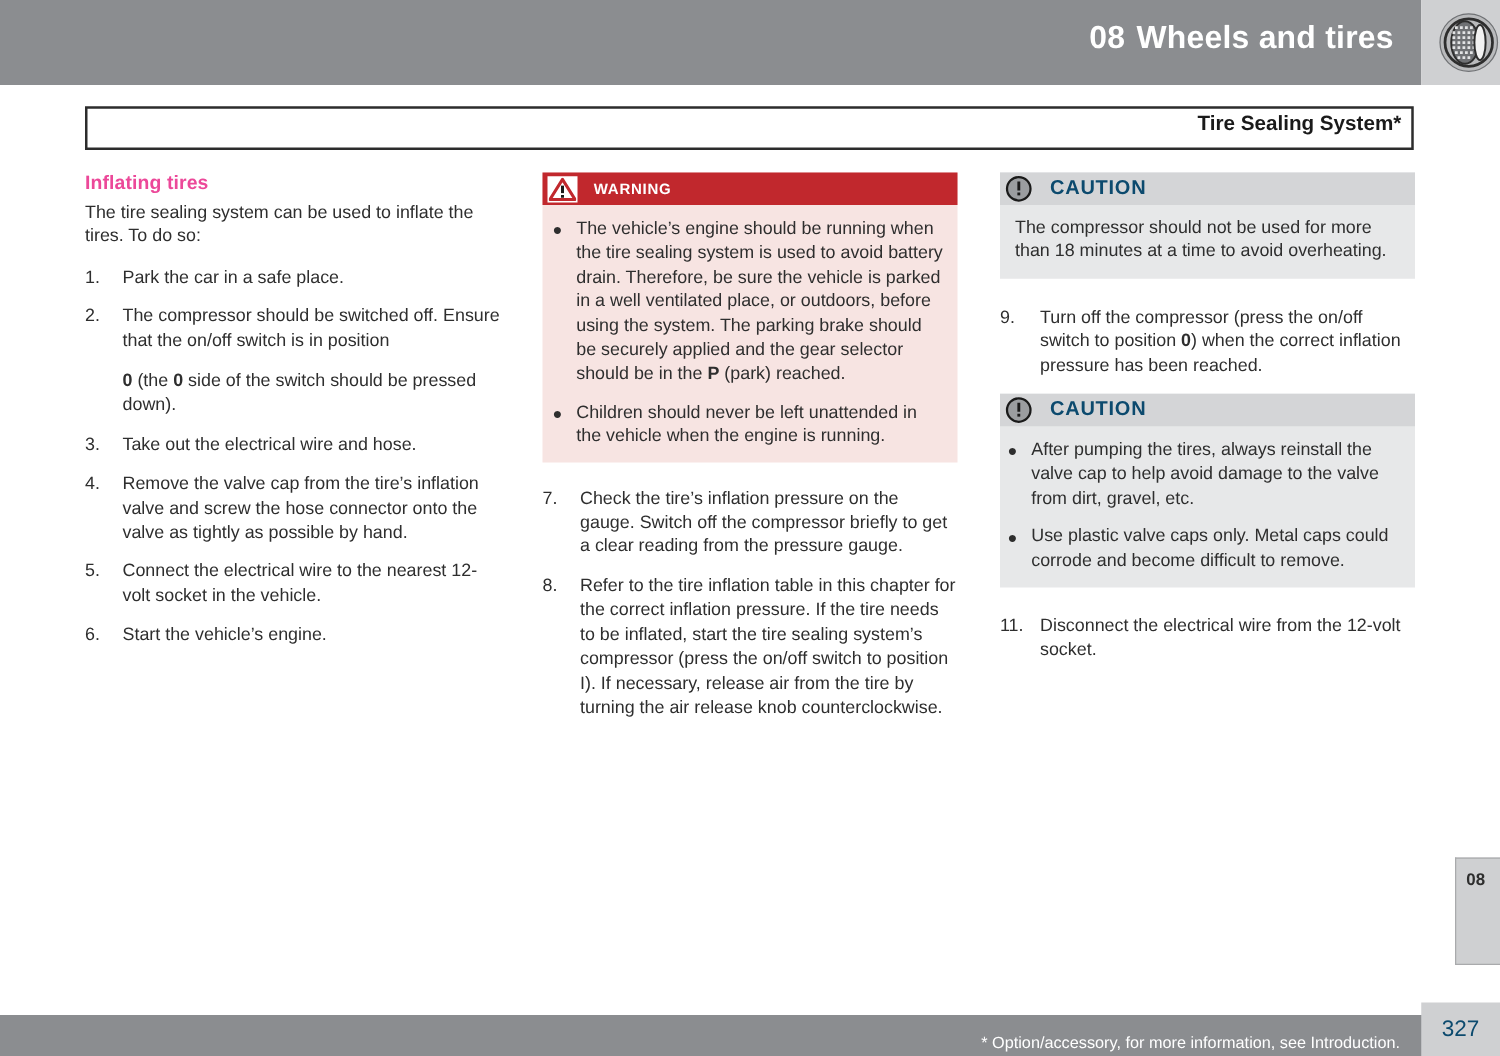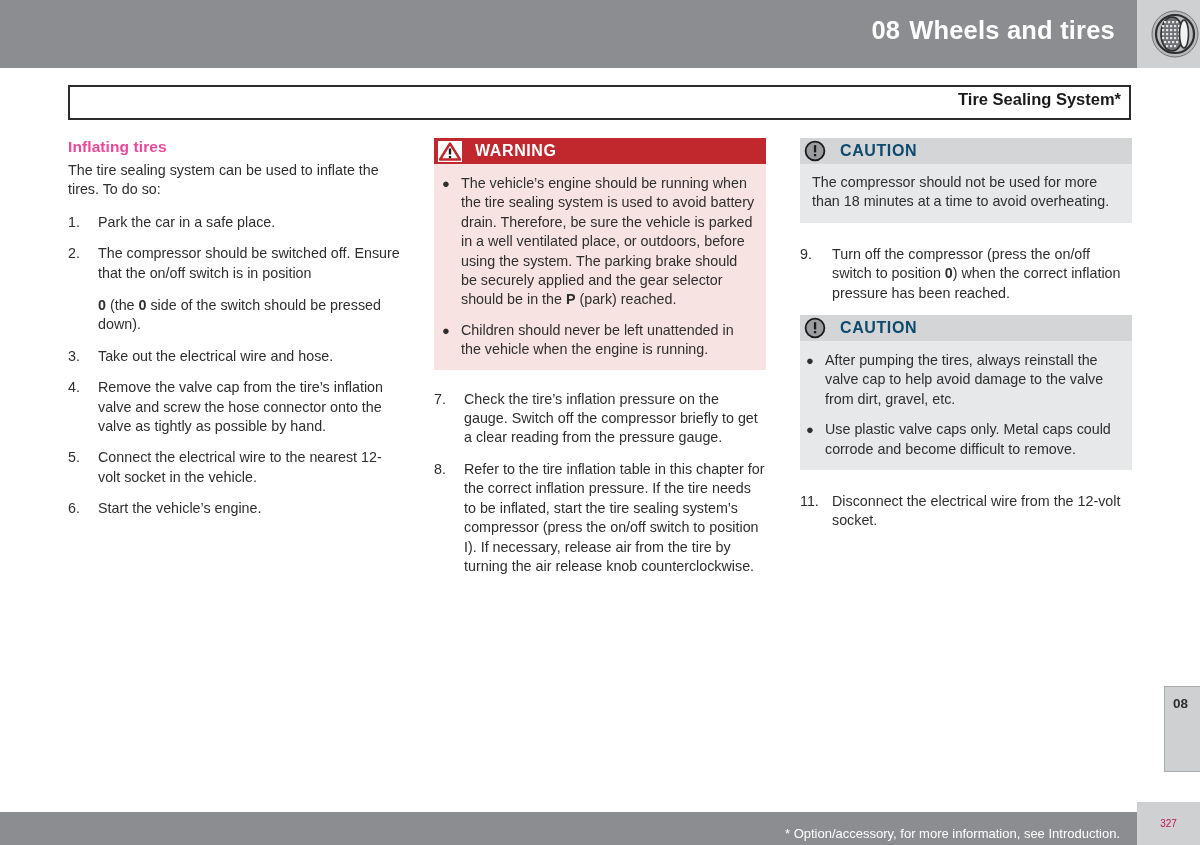--- a/index.html
+++ b/index.html
@@ -142,21 +142,21 @@
   .warning-head .wicon {
     width: 24px; height: 21px;
     margin-left: 4px;
     background: #ffffff;
     display: flex;
     align-items: center;
     justify-content: center;
   }
   .warning-head .wlabel {
     color: #ffffff;
-    font-size: 16px;
+    font-size: 12px;
     font-weight: bold;
     letter-spacing: 0.6px;
     margin-left: 13px;
   }
   .warning-body {
     padding: 10px 10px 10px 8px;
     color: #2e2e2e;
   }
 
   
@@ -228,22 +228,22 @@
   .footer-page {
     position: absolute;
     left: 1137px; top: 802px;
     width: 63px; height: 43px;
     background: #cfd0d2;
     display: flex;
     align-items: center;
     justify-content: center;
   }
   .footer-page span {
-    font-size: 10px;
-    color: #be185d;
+    font-size: 18px;
+    color: #0c4a6e;
   }
 
   b { font-weight: bold; }
 </style>
 </head>
 <body>
 
 <div class="page">
 
   <div class="header-bar">

